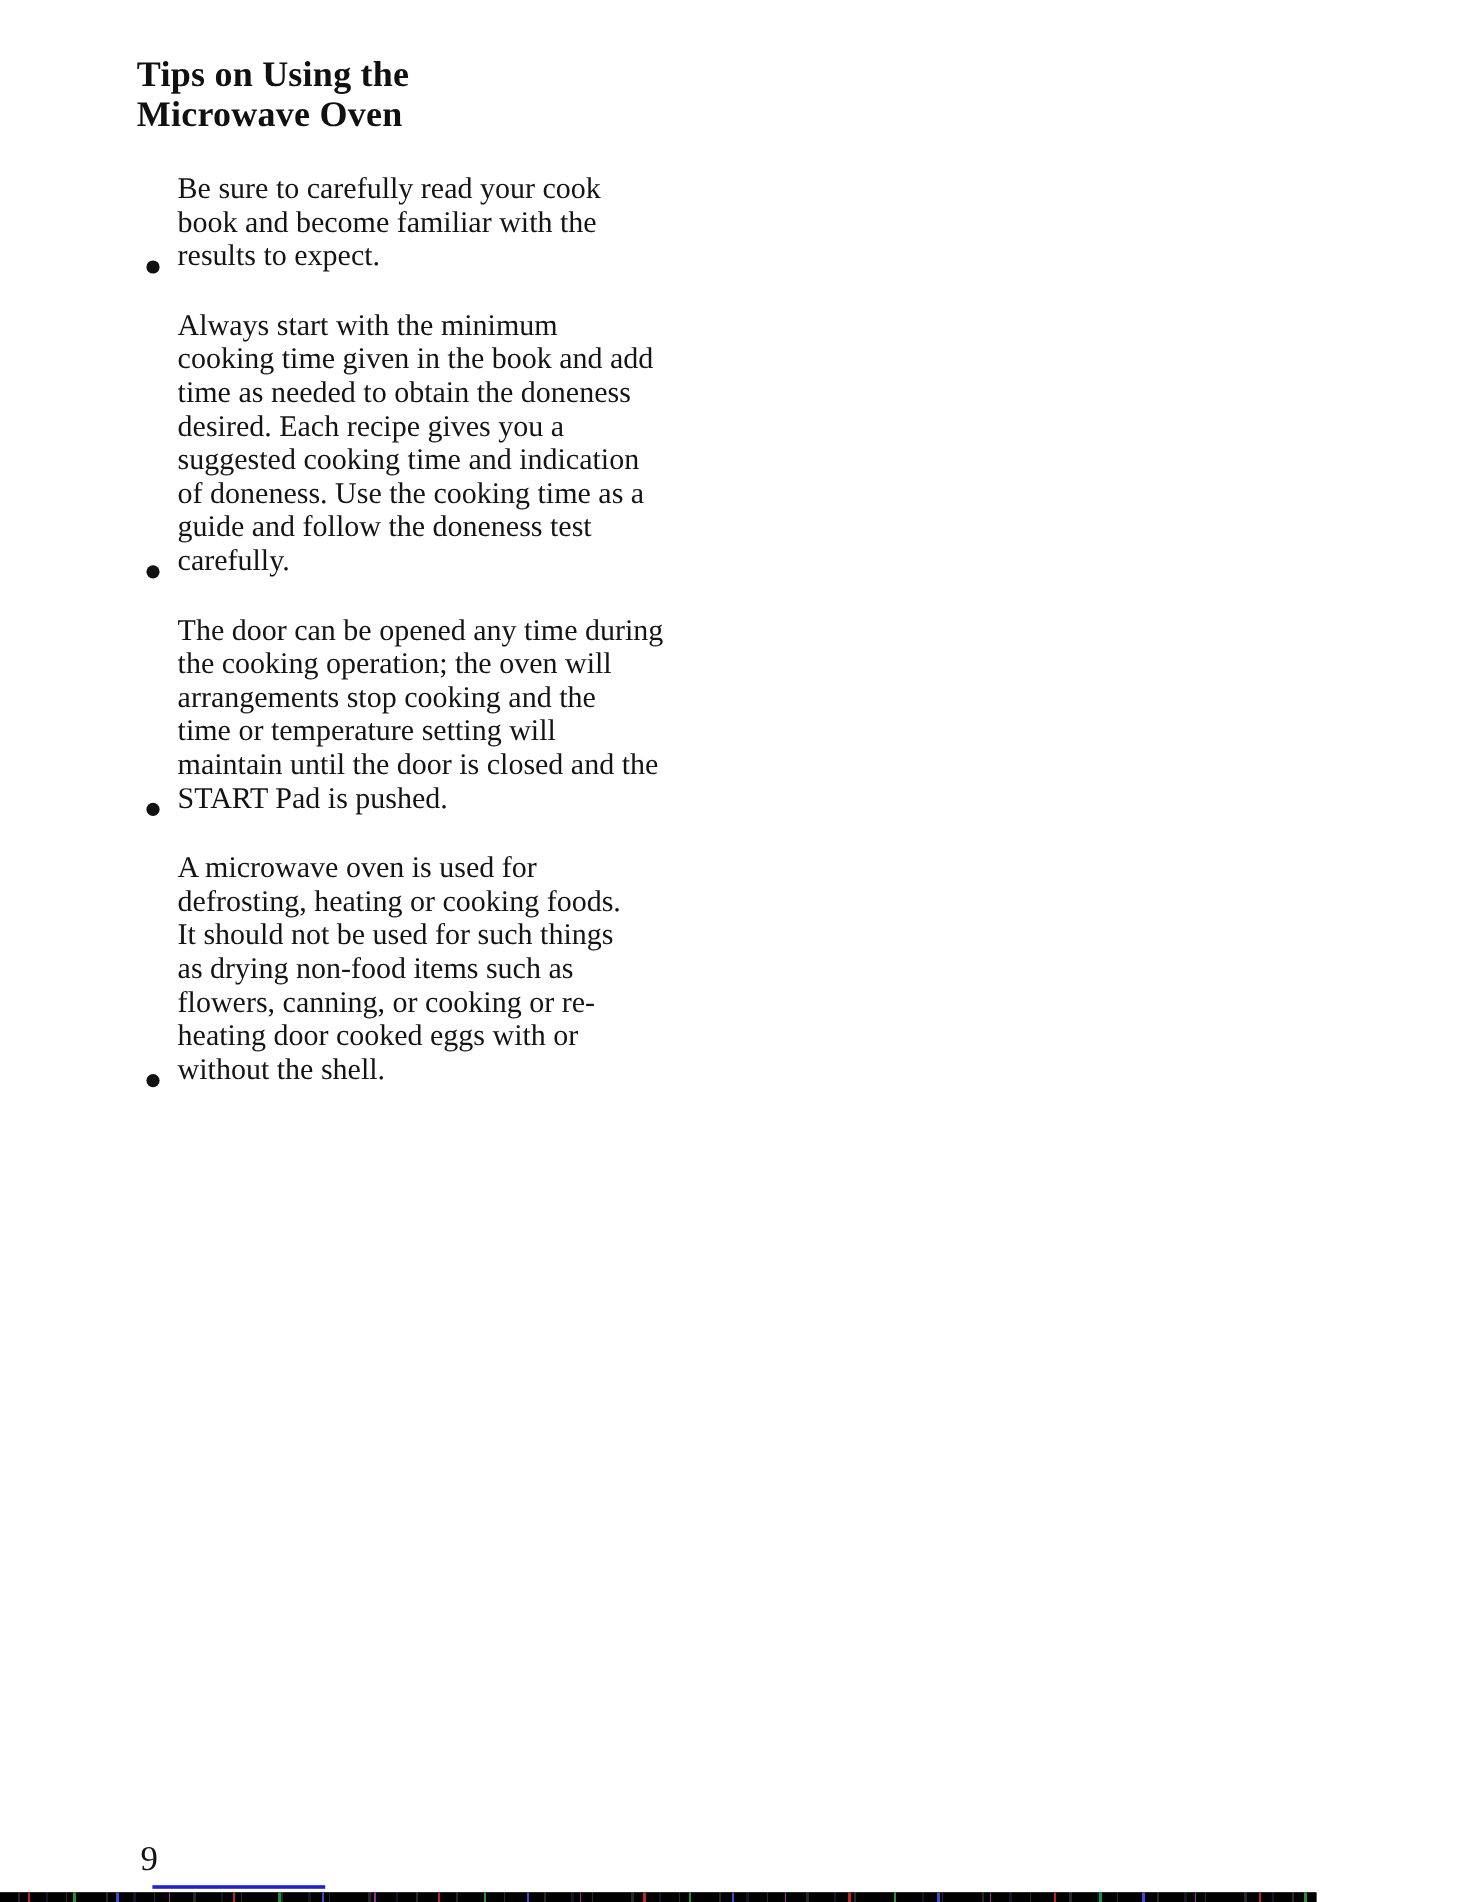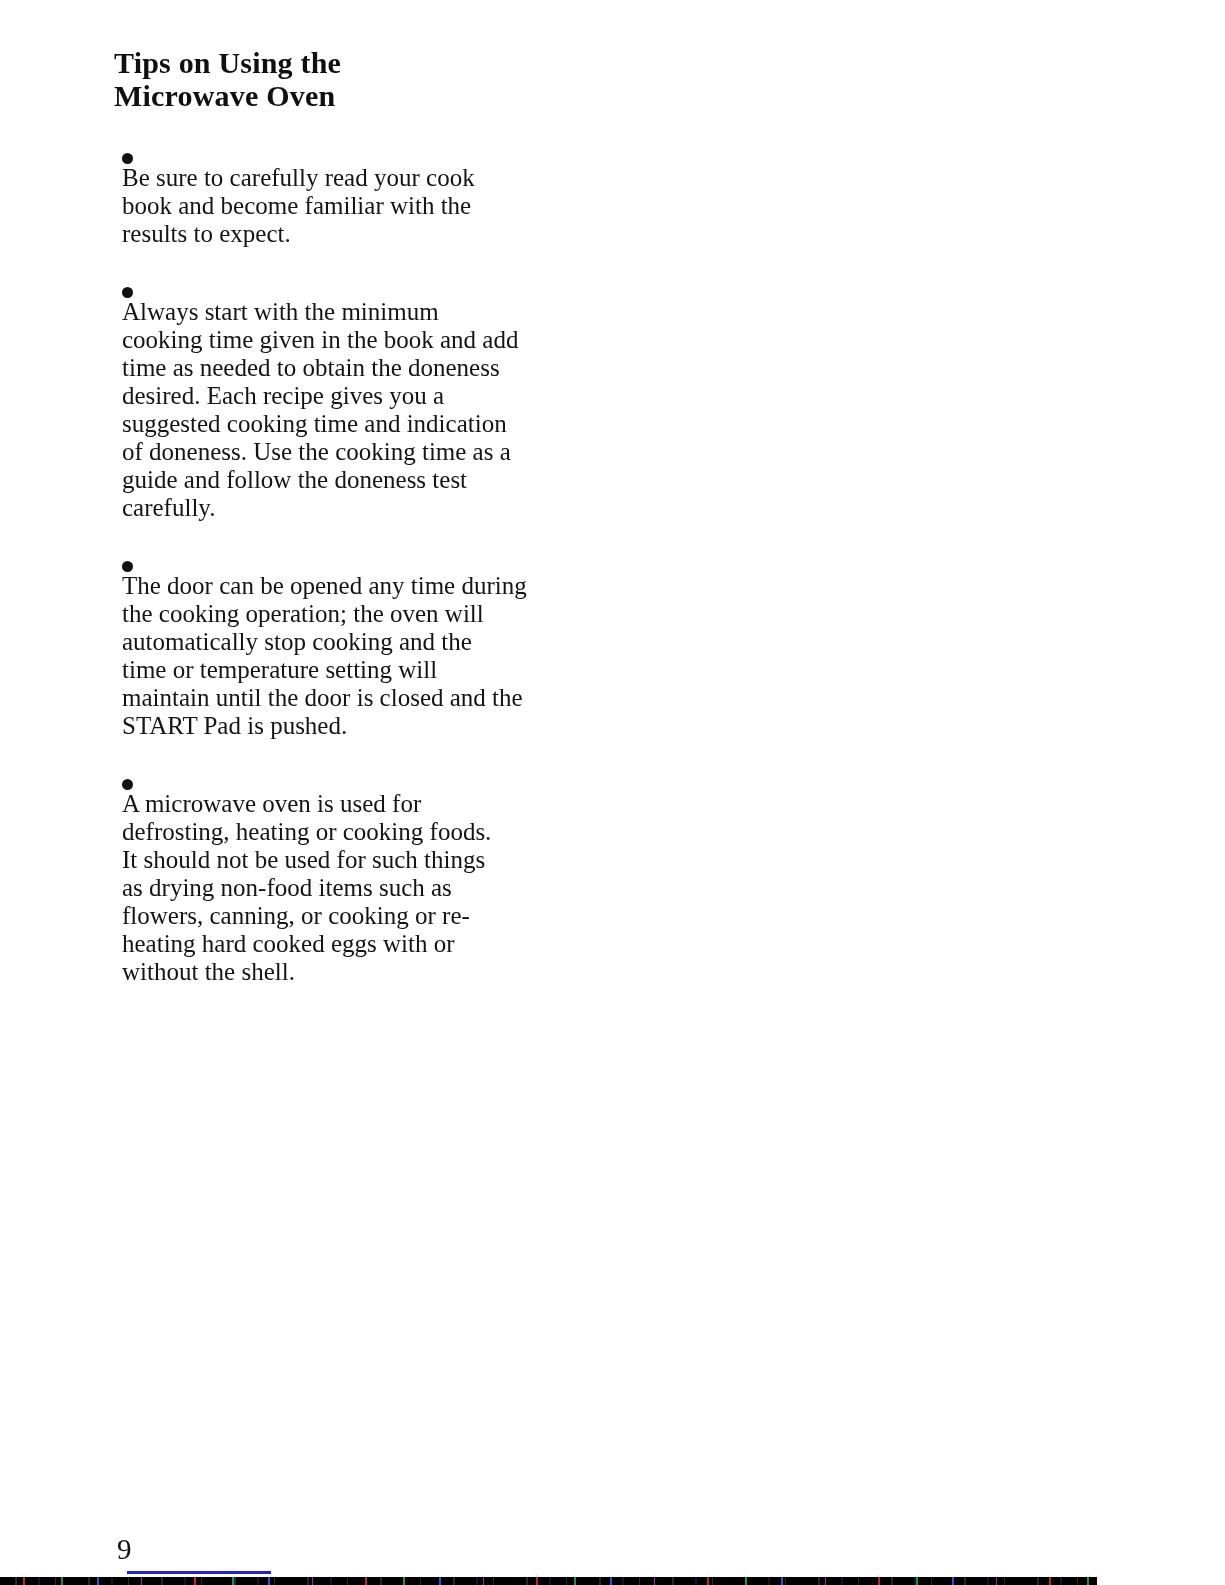--- a/index.html
+++ b/index.html
@@ -32,23 +32,22 @@
     position: absolute;
     left: 122px;
     top: 144px;
     width: 540px;
     margin: 0;
     padding: 0;
     list-style: none;
   }
   .tip {
     display: flex;
-    align-items: flex-start;
+    align-items: flex-end;
     margin: 0 0 30px 0;
-    flex-direction: column;
   }
   .dot {
     flex: 0 0 auto;
     width: 11px;
     height: 11px;
     border-radius: 50%;
     background: #111111;
     margin-top: 9px;
     margin-right: 15px;
   }
@@ -118,33 +117,33 @@
 desired. Each recipe gives you a
 suggested cooking time and indication
 of doneness. Use the cooking time as a
 guide and follow the doneness test
 carefully.</span>
     </li>
     <li class="tip">
       <span class="dot"></span>
       <span class="tip-text">The door can be opened any time during
 the cooking operation; the oven will
-automatically stop cooking and the
+arrangements stop cooking and the
 time or temperature setting will
 maintain until the door is closed and the
 START Pad is pushed.</span>
     </li>
     <li class="tip">
       <span class="dot"></span>
       <span class="tip-text">A microwave oven is used for
 defrosting, heating or cooking foods.
 It should not be used for such things
 as drying non-food items such as
 flowers, canning, or cooking or re-
-heating hard cooked eggs with or
+heating door cooked eggs with or
 without the shell.</span>
     </li>
   </ul>
 
   <div class="page-number">9</div>
 
   <div class="blue-rule"></div>
 
   <div class="edge-bar"></div>
 

